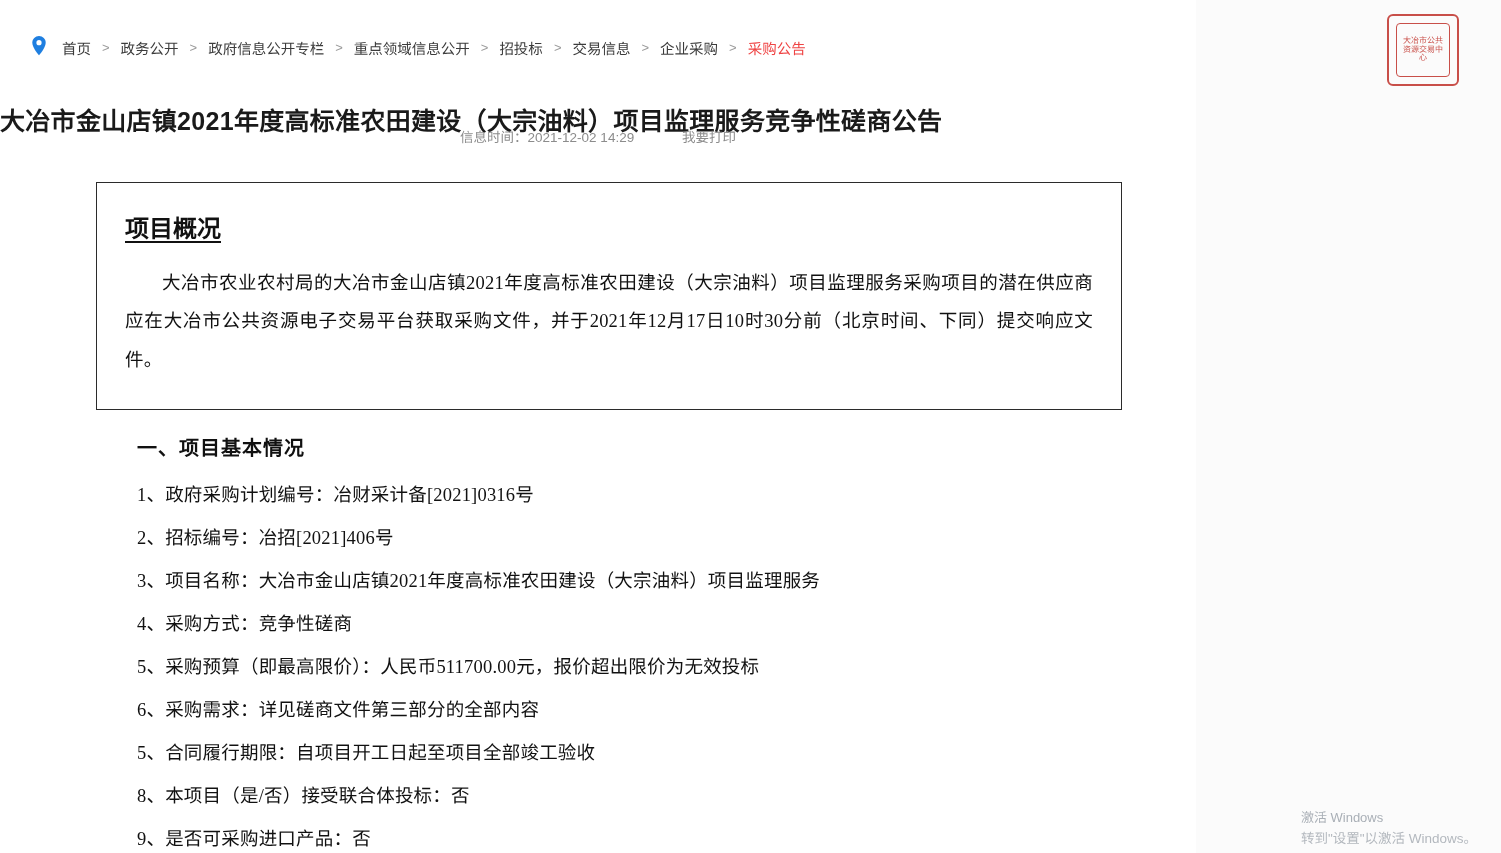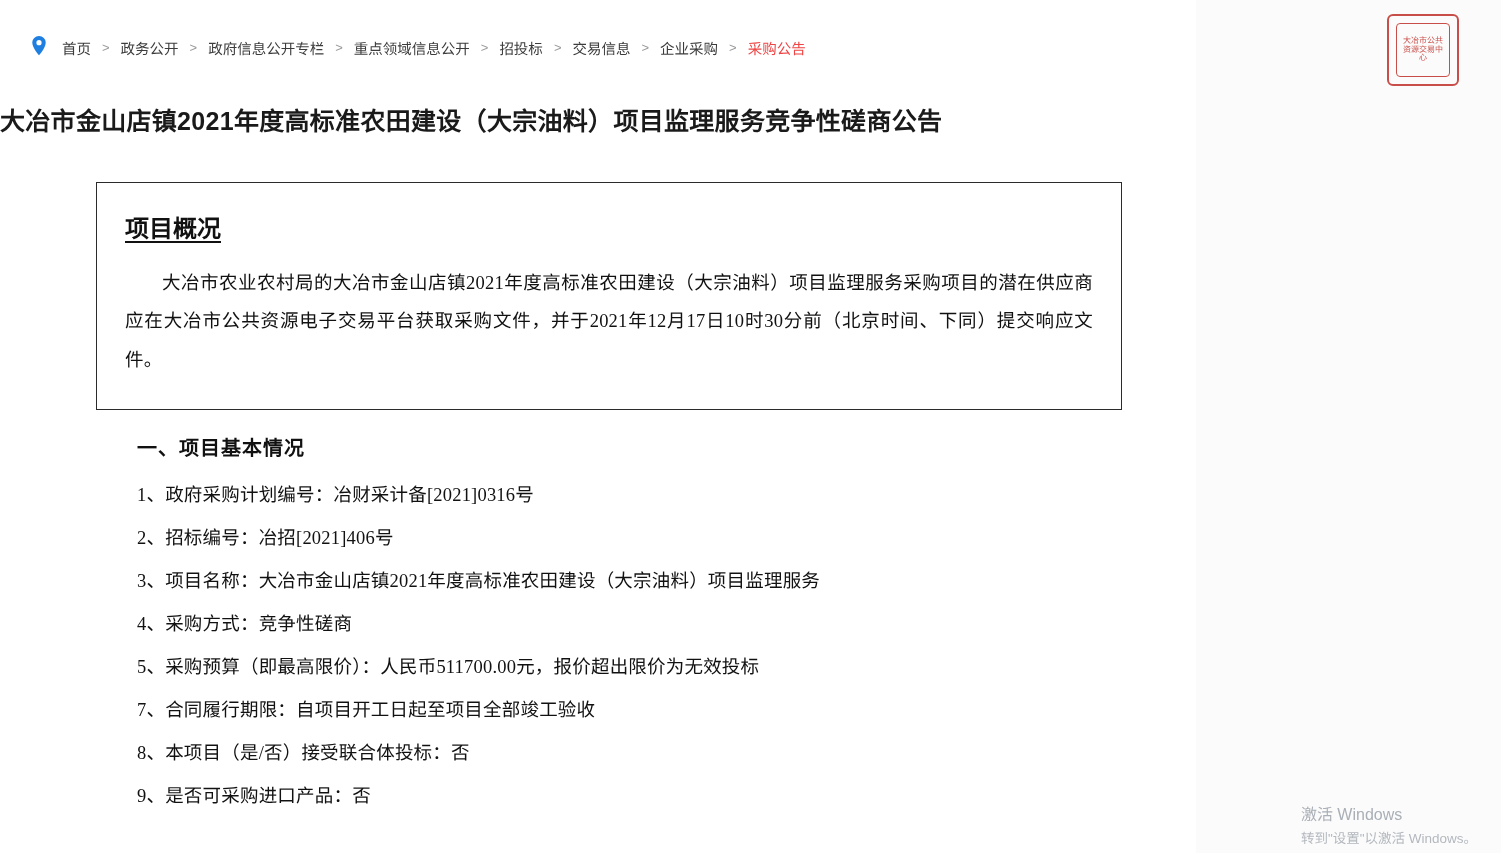--- a/index.html
+++ b/index.html
@@ -190,21 +190,21 @@
   
   .watermark {
     position: absolute;
     right: 24px;
     bottom: 6px;
     text-align: left;
     color: #b7bcc2;
     user-select: none;
   }
   .watermark .wm-title {
-    font-size: 16px;
+    font-size: 13px;
     color: #a9afb6;
     line-height: 1.5;
   }
   .watermark .wm-sub {
     font-size: 13.5px;
     color: #b3b8be;
   }
 
   
   .scroll-track {
@@ -241,35 +241,40 @@
       <span class="sep">&gt;</span>
       <a class="crumb" href="#">交易信息</a>
       <span class="sep">&gt;</span>
       <a class="crumb" href="#">企业采购</a>
       <span class="sep">&gt;</span>
       <a class="crumb active" href="#">采购公告</a>
     </div>
 
     <h1 class="doc-title">大冶市金山店镇2021年度高标准农田建设（大宗油料）项目监理服务竞争性磋商公告</h1>
 
+    <div class="meta-row">
+      <span class="meta-time"><span>信息时间：</span><span>2021-12-02 14:29</span></span>
+      <a class="print-link" href="#">我要打印</a>
+    </div>
 
     <div class="summary-box">
       <div class="summary-heading">项目概况</div>
       <div class="summary-body">大冶市农业农村局的大冶市金山店镇2021年度高标准农田建设（大宗油料）项目监理服务采购项目的潜在供应商应在大冶市公共资源电子交易平台获取采购文件，并于2021年12月17日10时30分前（北京时间、下同）提交响应文件。</div>
     </div>
 
     <div class="section-heading">一、项目基本情况</div>
 
     <div class="item-list">
       <div class="item">1、政府采购计划编号：冶财采计备[2021]0316号</div>
       <div class="item">2、招标编号：冶招[2021]406号</div>
       <div class="item">3、项目名称：大冶市金山店镇2021年度高标准农田建设（大宗油料）项目监理服务</div>
       <div class="item">4、采购方式：竞争性磋商</div>
       <div class="item">5、采购预算（即最高限价）：人民币511700.00元，报价超出限价为无效投标</div>
-      <div class="item">7、合同履行期限：自项目开工日起至项目全部竣工验收</div>
+      <div class="item">6、采购需求：详见磋商文件第三部分的全部内容</div>
+      <div class="item">5、合同履行期限：自项目开工日起至项目全部竣工验收</div>
       <div class="item">8、本项目（是/否）接受联合体投标：否</div>
       <div class="item">9、是否可采购进口产品：否</div>
     </div>
 
   </div>
 
   <div class="right-col">
     <div class="seal">
       <div class="seal-inner">大冶市公共资源交易中心</div>
     </div>

